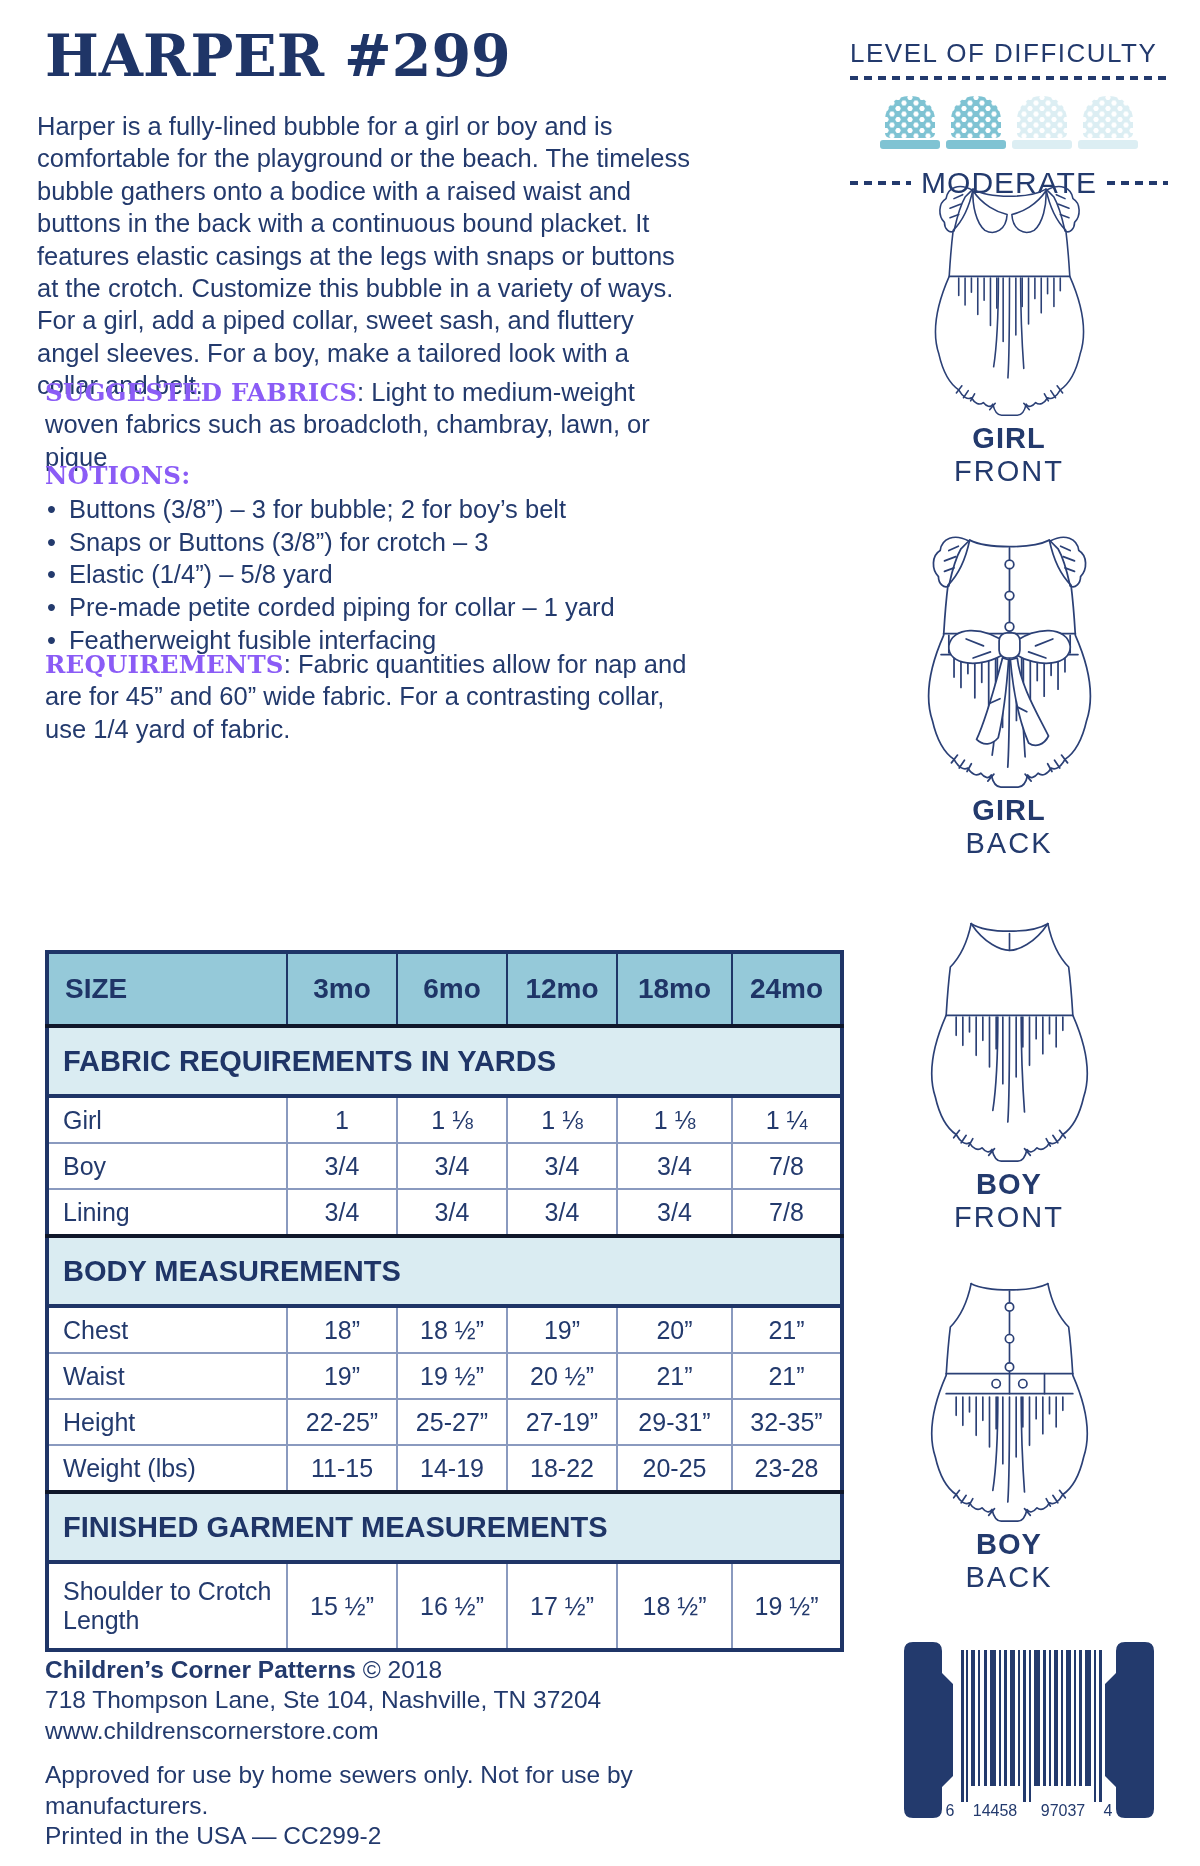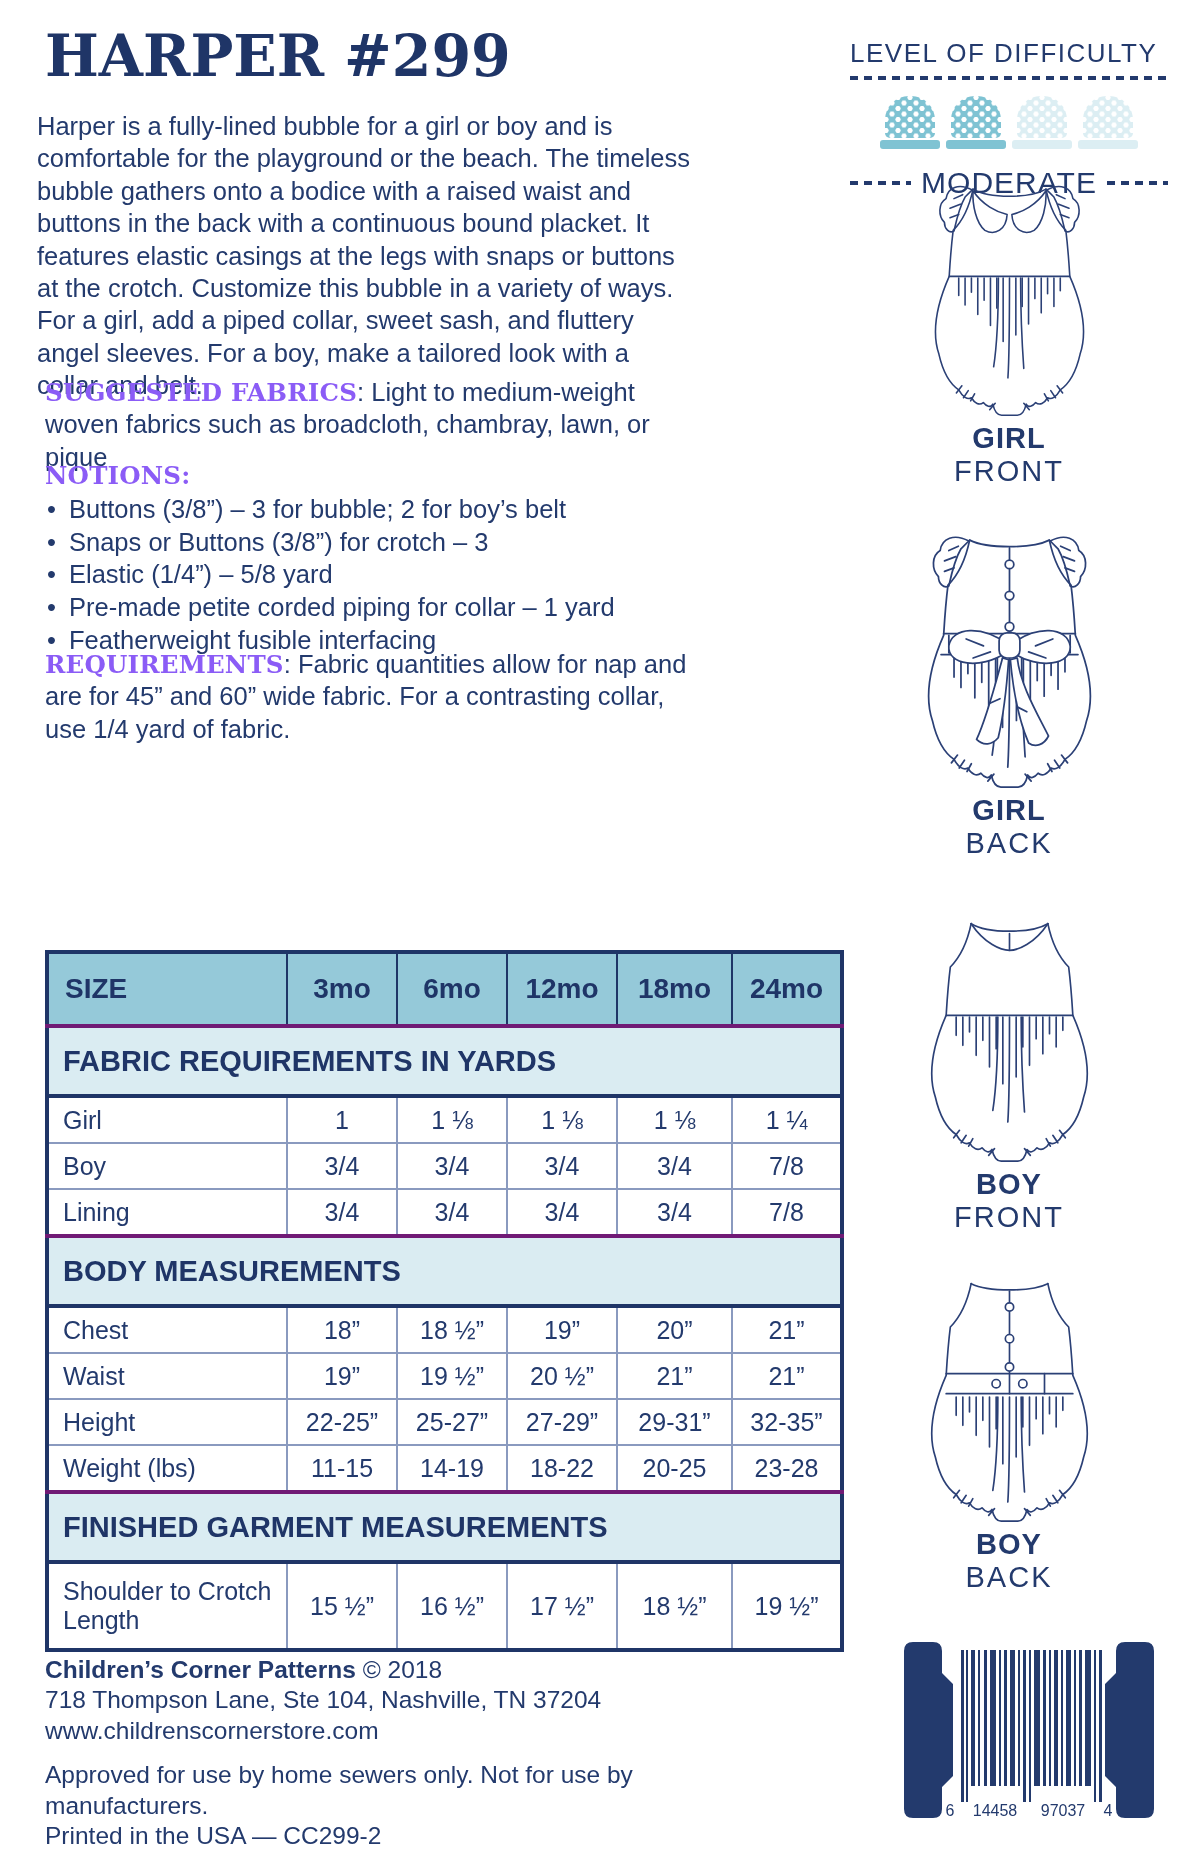--- a/index.html
+++ b/index.html
@@ -18,21 +18,21 @@
   .notions-list li{font-size:25.5px;line-height:1.28;padding-left:24px;position:relative;}
   .notions-list li::before{content:"•";position:absolute;left:2px;top:0;}
 
   
   .size-table{position:absolute;left:45px;top:950px;border-collapse:collapse;
               table-layout:fixed;width:798px;border:4px solid #1f3567;}
   .size-table td,.size-table th{overflow:hidden;}
   .head-row th{background:#95c9d9;height:68px;font-size:28px;font-weight:bold;
                color:#1f3567;border-left:2px solid #1f3567;text-align:center;}
   .head-row th:first-child{border-left:none;text-align:left;padding-left:16px;}
-  .band td{background:#daecf2;border-top:4px solid #701a75;border-bottom:4px solid #1f3567;
+  .band td{background:#daecf2;border-top:4px solid #0f172a;border-bottom:4px solid #1f3567;
            height:64px;font-size:29px;font-weight:bold;text-align:left;padding-left:14px;color:#1f3567;}
   .data td{height:42px;font-size:25px;text-align:center;
            border-top:2px solid #8a9abf;border-left:2px solid #8a9abf;background:#fff;}
   .data td:first-child{border-left:none;text-align:left;padding-left:14px;}
   .data.tall td{height:82px;}
 
   
   .difficulty{position:absolute;left:850px;top:38px;width:318px;text-align:left;}
   .difficulty-title{font-size:26px;letter-spacing:1.5px;font-weight:400;}
   .dashline{height:4px;margin-top:7px;
@@ -206,21 +206,21 @@
         <td>19”</td>
         <td>19 ½”</td>
         <td>20 ½”</td>
         <td>21”</td>
         <td>21”</td>
       </tr>
       <tr class="data">
         <td>Height</td>
         <td>22-25”</td>
         <td>25-27”</td>
-        <td>27-29”</td>
+        <td>27-19”</td>
         <td>29-31”</td>
         <td>32-35”</td>
       </tr>
       <tr class="data">
         <td>Weight (lbs)</td>
         <td>11-15</td>
         <td>14-19</td>
         <td>18-22</td>
         <td>20-25</td>
         <td>23-28</td>

